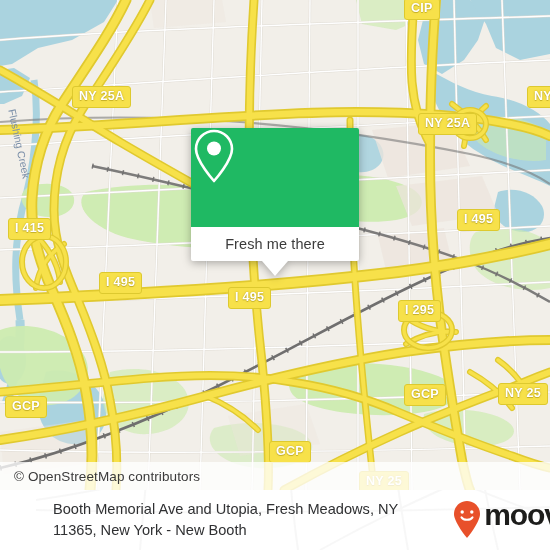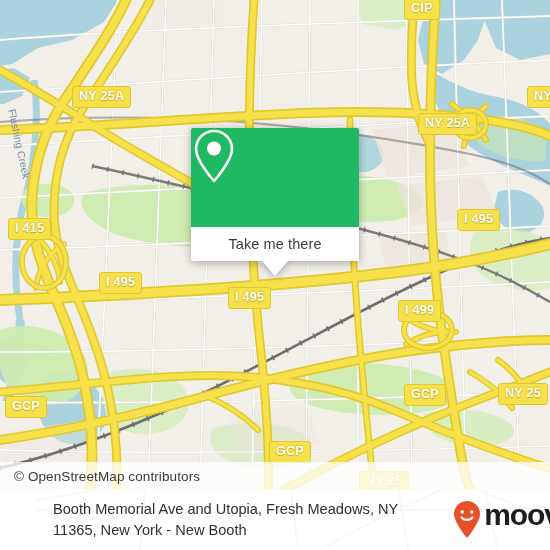--- a/index.html
+++ b/index.html
@@ -279,36 +279,36 @@
     <div class="creek-label" style="left:18px;top:108px;transform:rotate(78deg);">Flushing Creek</div>
 
     <div class="shield" style="left:72px;top:86px;">NY 25A</div>
     <div class="shield" style="left:404px;top:-2px;">CIP</div>
     <div class="shield" style="left:418px;top:113px;">NY 25A</div>
     <div class="shield" style="left:527px;top:86px;">NY</div>
     <div class="shield" style="left:8px;top:218px;">I 415</div>
     <div class="shield" style="left:457px;top:209px;">I 495</div>
     <div class="shield" style="left:99px;top:272px;">I 495</div>
     <div class="shield" style="left:228px;top:287px;">I 495</div>
-    <div class="shield" style="left:398px;top:300px;">I 499</div>
+    <div class="shield" style="left:398px;top:300px;">I 295</div>
     <div class="shield" style="left:5px;top:396px;">GCP</div>
     <div class="shield" style="left:404px;top:384px;">GCP</div>
     <div class="shield" style="left:498px;top:383px;">NY 25</div>
     <div class="shield" style="left:269px;top:441px;">GCP</div>
     <div class="shield" style="left:359px;top:471px;">NY 25</div>
 
     <div id="card">
       <div class="green">
         <svg width="46" height="56" viewBox="0 0 46 56">
           <path d="M23 3 C13 3 5 11 5 21 C5 33 23 53 23 53 C23 53 41 33 41 21 C41 11 33 3 23 3 Z" fill="none" stroke="#ffffff" stroke-width="2.6" stroke-linejoin="round"></path>
           <circle cx="23" cy="20.5" r="7" fill="#ffffff"></circle>
         </svg>
       </div>
       <div class="foot">
-        <span>Take me there</span>
+        <span>Fresh me there</span>
       </div>
       <div class="tail"></div>
     </div>
 
     <div id="attrib">
       <div class="txt">© OpenStreetMap contributors</div>
     </div>
   </div>
 
   <div id="footer">

